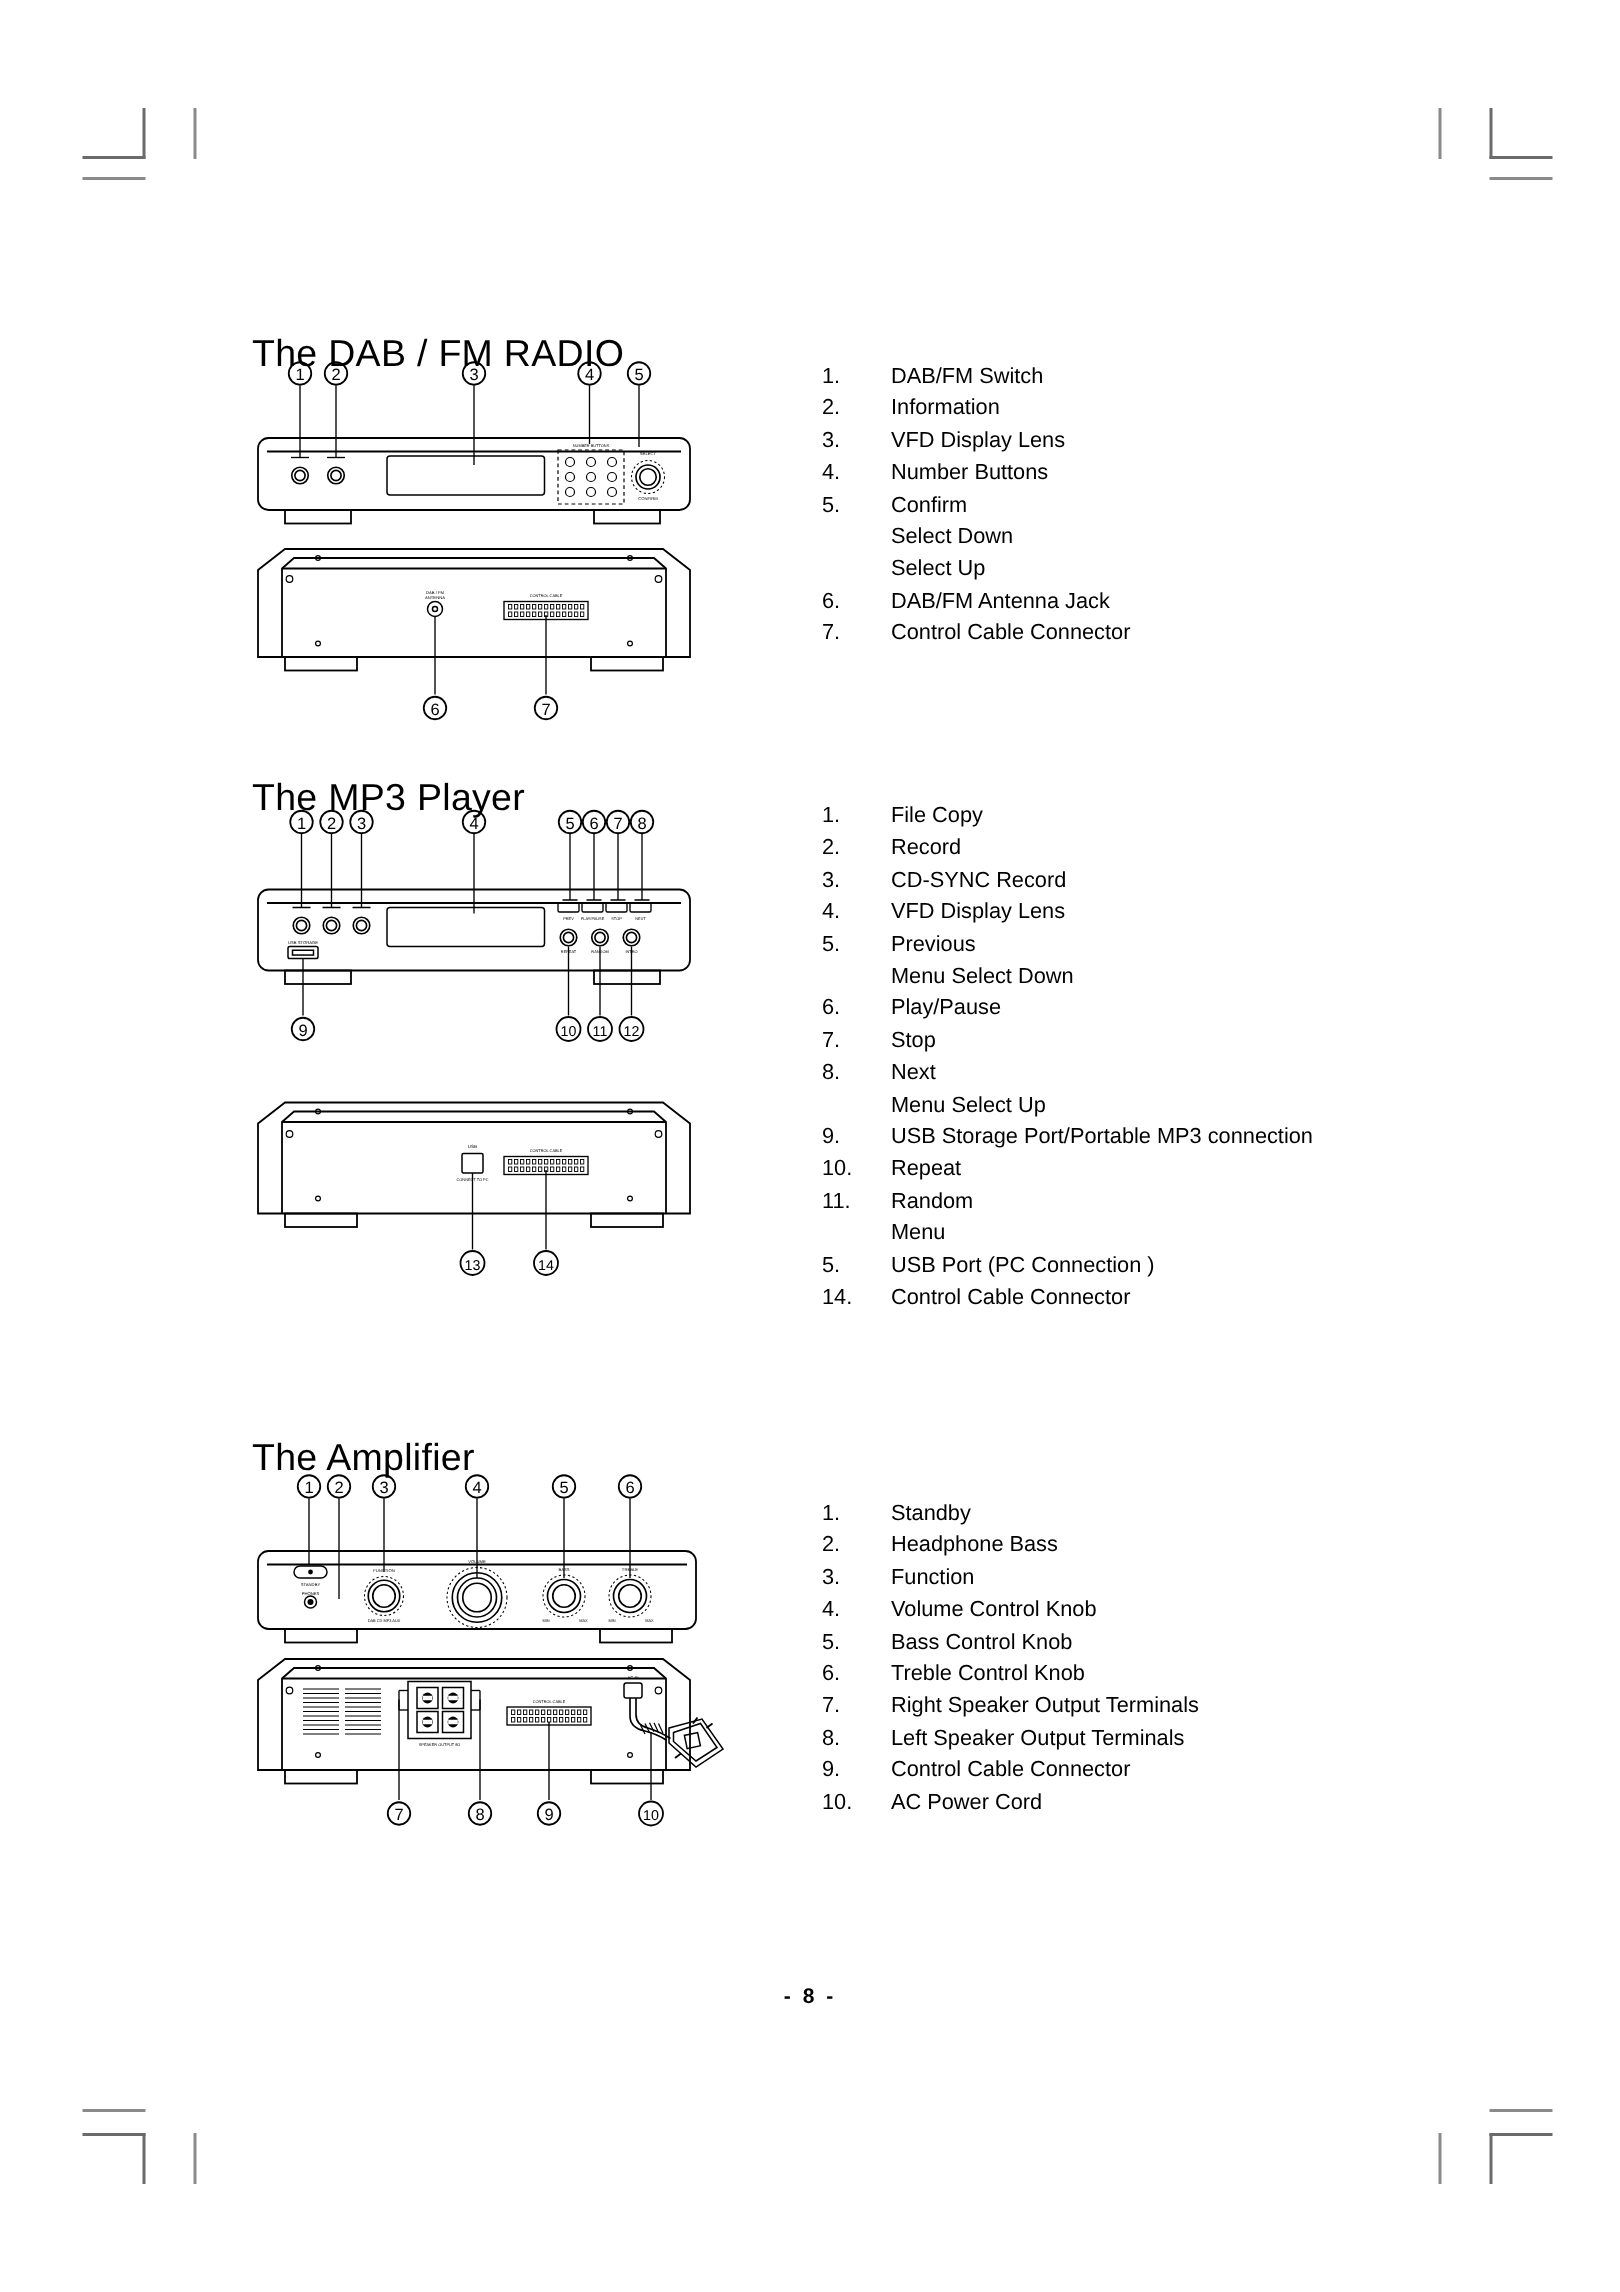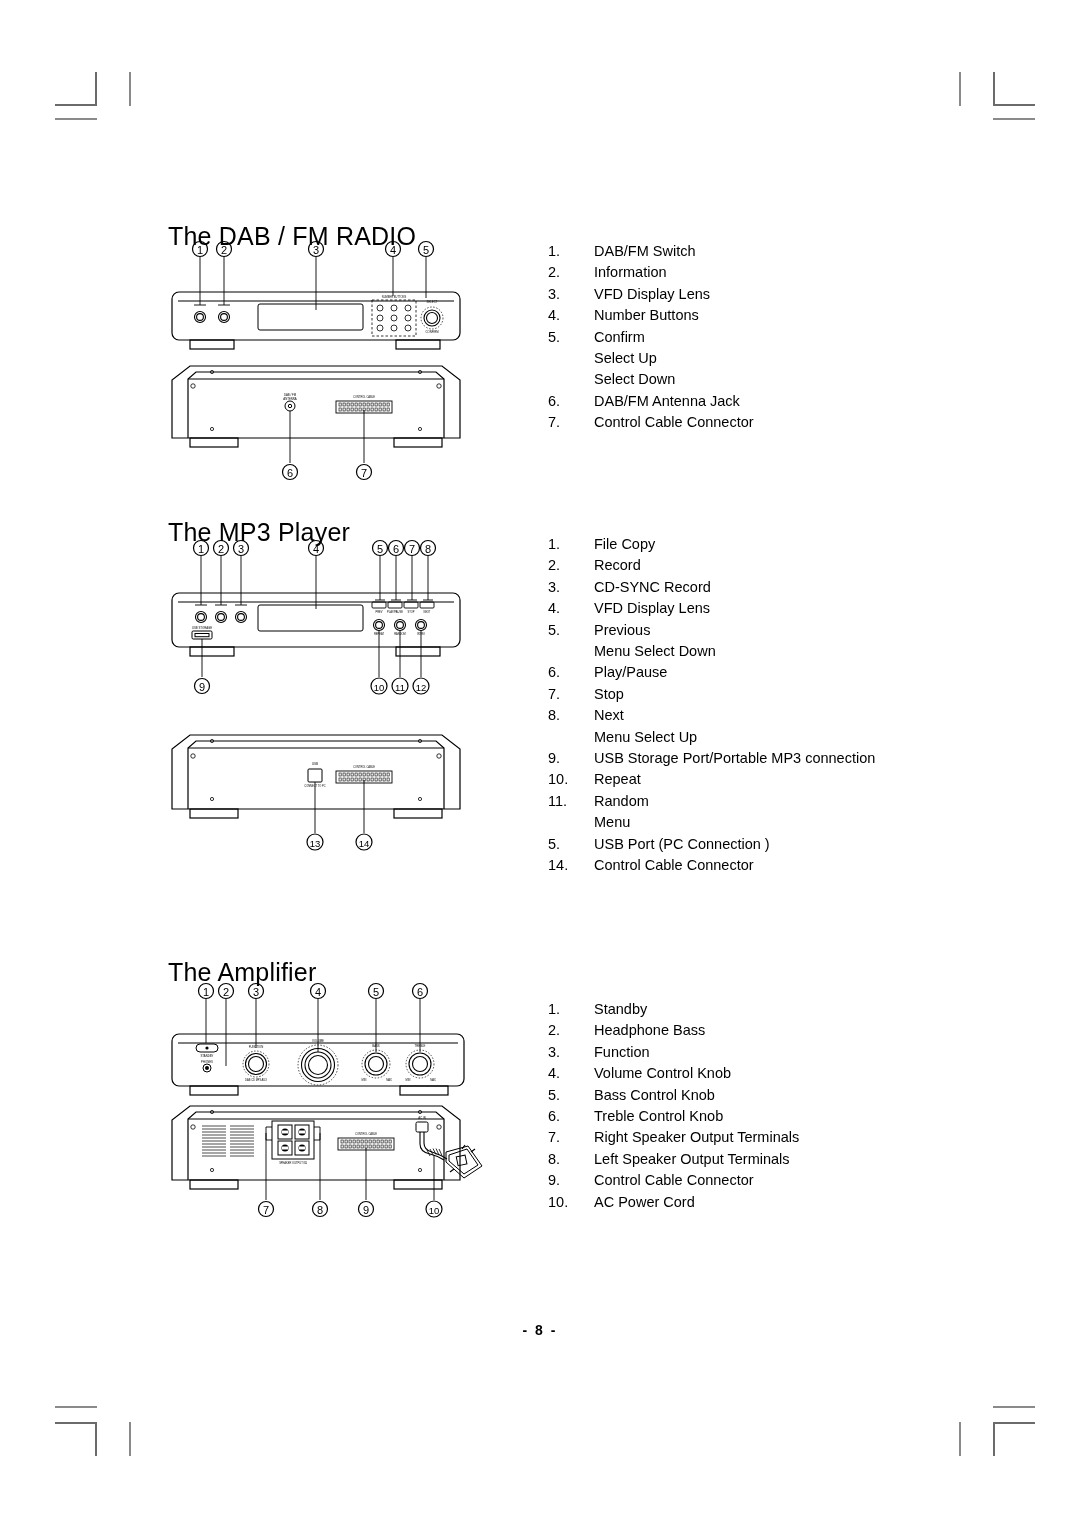--- a/index.html
+++ b/index.html
@@ -254,25 +254,25 @@
     <div class="row">
         <span class="num">4.</span>
         <span class="lbl">Number Buttons</span>
       </div>
     <div class="row">
         <span class="num">5.</span>
         <span class="lbl">Confirm</span>
       </div>
     <div class="row">
         <span class="num"></span>
+        <span class="lbl">Select Down</span>
+      </div>
+    <div class="row">
+        <span class="num"></span>
         <span class="lbl">Select Up</span>
-      </div>
-    <div class="row">
-        <span class="num"></span>
-        <span class="lbl">Select Down</span>
       </div>
     <div class="row">
         <span class="num">6.</span>
         <span class="lbl">DAB/FM Antenna Jack</span>
       </div>
     <div class="row">
         <span class="num">7.</span>
         <span class="lbl">Control Cable Connector</span>
       </div>
   </div>

